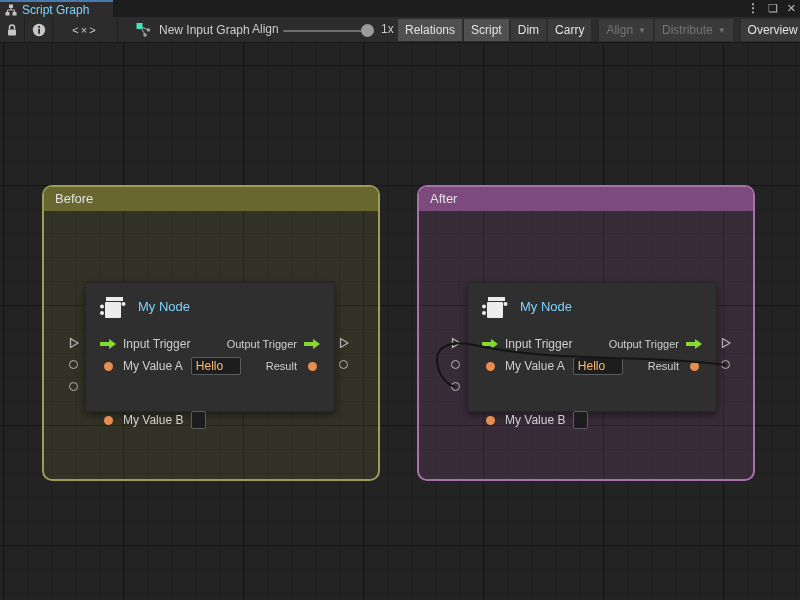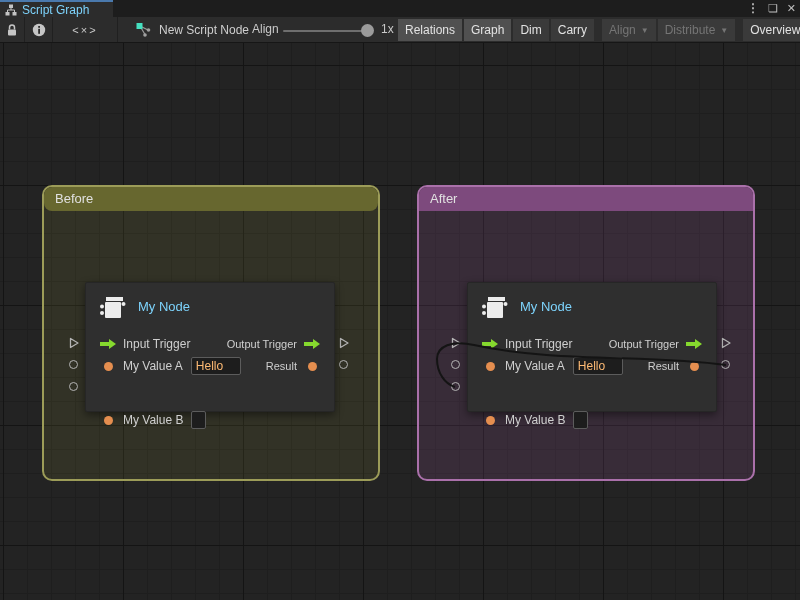--- a/index.html
+++ b/index.html
@@ -124,34 +124,34 @@
       <span class="code-glyph">&lt;×&gt;</span>
     </div>
 
     <div class="graphname">
       <svg width="16" height="15" viewBox="0 0 16 15">
         <path d="M4 4 L12 8 M4 4 L9 12.5" stroke="#9a9a9a" stroke-width="1.2"></path>
         <rect x="0.5" y="1" width="6" height="6" fill="#45e0c0"></rect>
         <circle cx="12.5" cy="8" r="1.8" fill="#a0a0a0"></circle>
         <circle cx="9" cy="13" r="1.8" fill="#a0a0a0"></circle>
       </svg>
-      <span>New Script Node</span>
+      <span>New Input Graph</span>
     </div>
 
     <span class="zoom-label">Align</span>
     <div class="zoom-track"></div>
     <div class="zoom-handle"></div>
     <span class="zoom-value">1x</span>
 
     <div class="tbuttons">
       <div class="tbtn active">
           <span>Relations</span>
         </div>
       <div class="tbtn active">
-          <span>Graph</span>
+          <span>Script</span>
         </div>
       <div class="tbtn">
           <span>Dim</span>
         </div>
       <div class="tbtn">
           <span>Carry</span>
         </div>
       <div class="grp-gap"></div>
       <div class="tbtn disabled">
         <span>Align</span>
@@ -165,21 +165,21 @@
       <div class="tbtn">
           <span>Overview</span>
         </div>
 
     </div>
   </div>
 
   <div class="canvas">
 
     <div class="group before" style="border-color: rgb(156, 156, 88);">
-      <div class="group-header" style="background-color: rgb(103, 103, 47); border-radius: 8px;">Before</div>
+      <div class="group-header" style="background-color: rgb(103, 103, 47);">Before</div>
     </div>
 
     <div class="group after" style="border-color: rgb(170, 112, 170);">
       <div class="group-header" style="background-color: rgb(125, 74, 125);">After</div>
     </div>
 
     <div class="node-wrap before">
       <svg class="eport lt" width="12" height="12" viewBox="0 0 12 12">
         <path d="M2.5 1.5 L10 6 L2.5 10.5 Z" fill="none" stroke="#b4b4b4" stroke-width="1.3" stroke-linejoin="round"></path>
       </svg>

